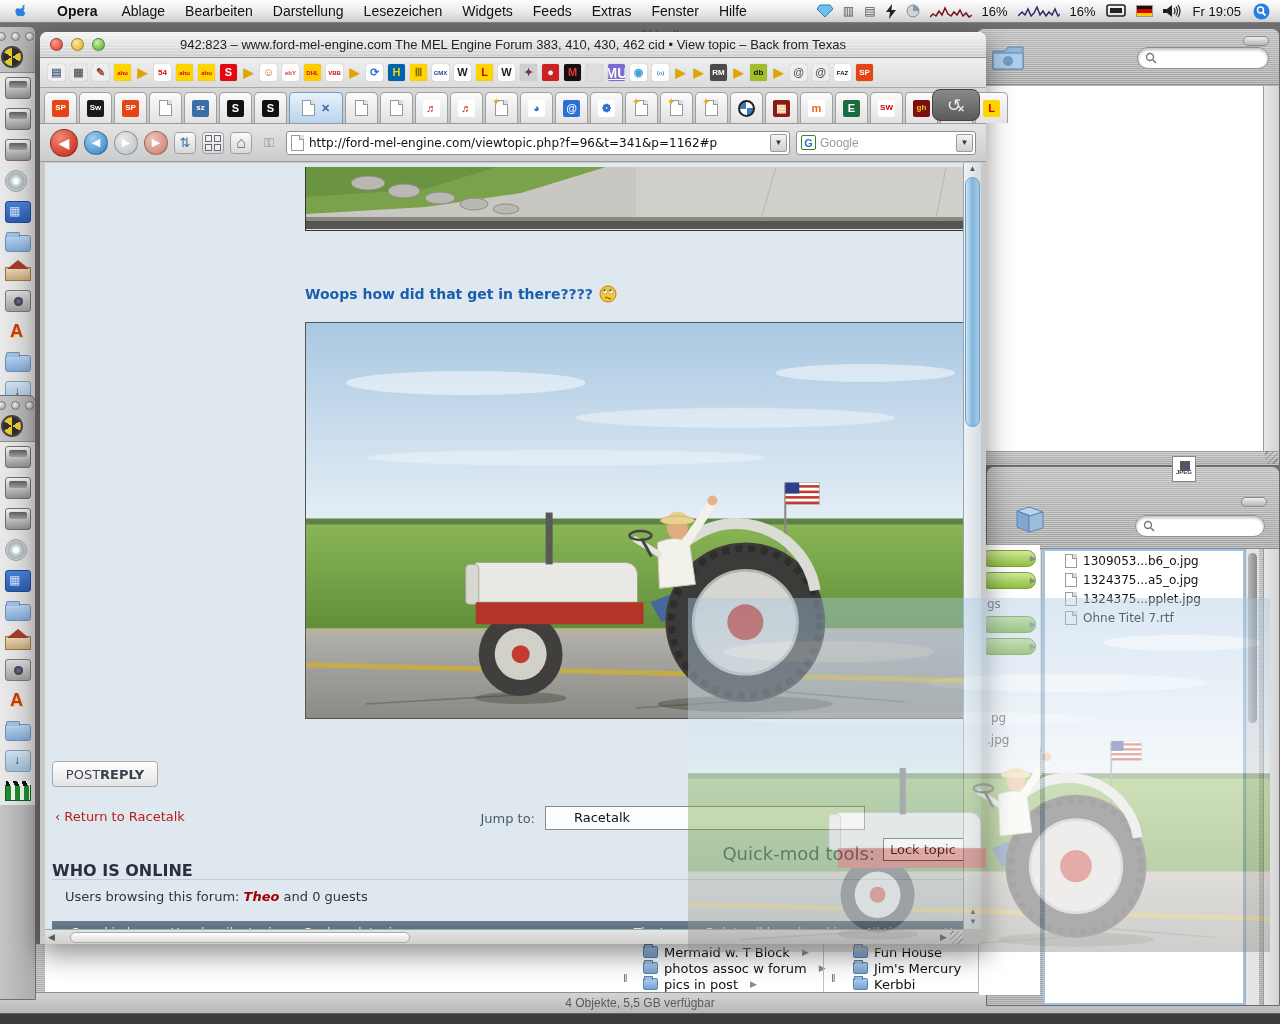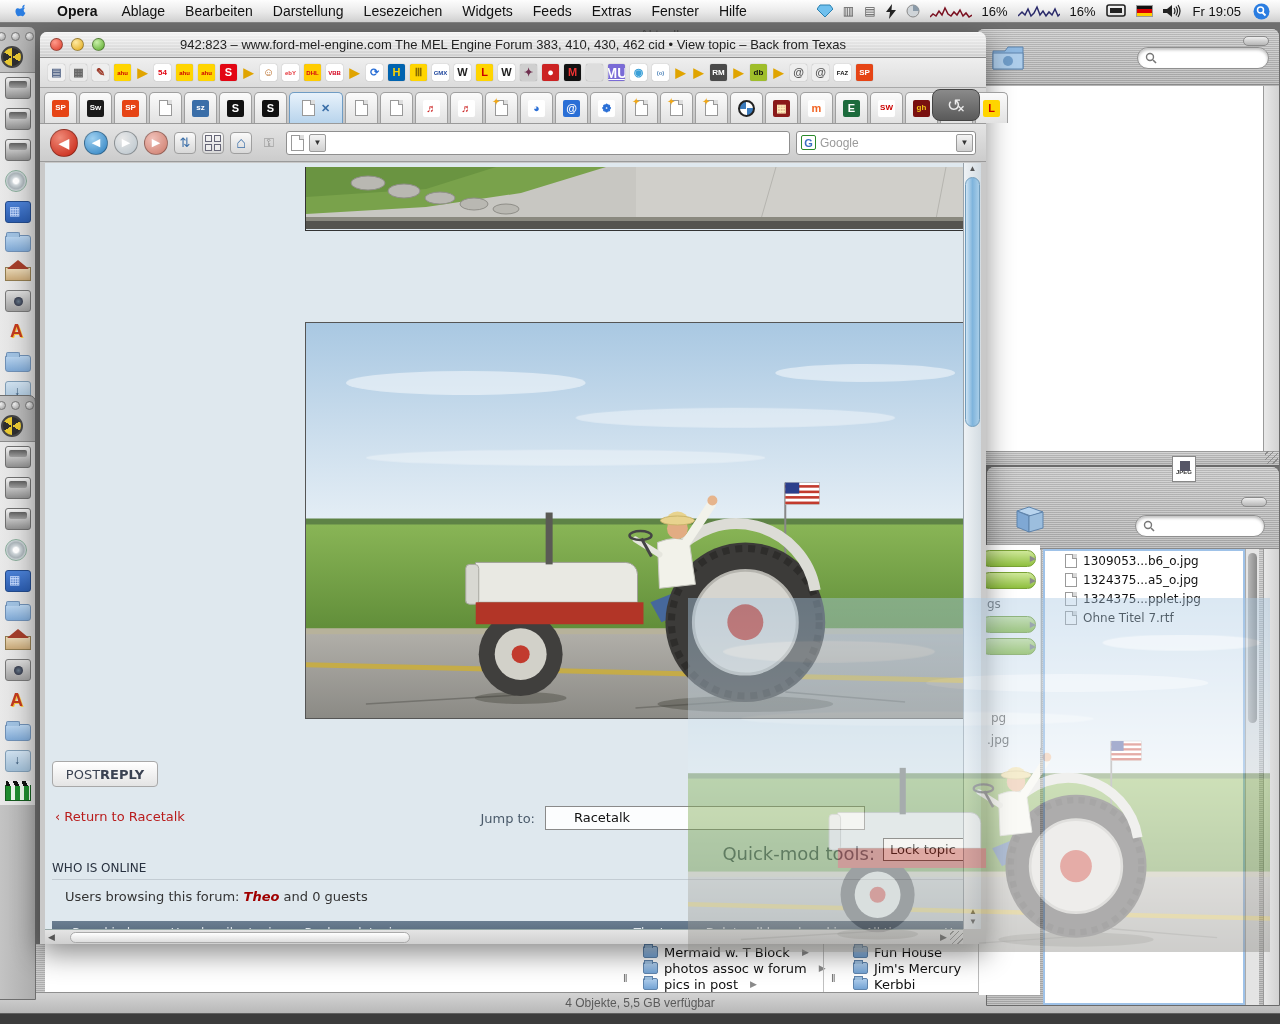--- a/index.html
+++ b/index.html
@@ -170,21 +170,21 @@
   background:linear-gradient(#ffffff,#e4e4e4); display:flex; align-items:center; justify-content:center;
   font-family:"DejaVu Sans",sans-serif; font-size:13px; color:#3a4252; letter-spacing:0; }
 .postreply b { font-weight:bold; }
 .return-link { position:absolute; left:10px; top:646px; font-family:"DejaVu Sans",sans-serif; font-size:13px; color:#b91c1c; }
 .jump-label { position:absolute; left:390px; top:648px; width:100px; text-align:right; font-family:"DejaVu Sans",sans-serif; font-size:13px; color:#4a5a6a; }
 .jump-select { position:absolute; left:500px; top:643px; width:320px; height:24px; background:rgba(255,255,255,.9); border:1px solid #8a8a8a;
   font-family:"DejaVu Sans",sans-serif; font-size:13px; color:#111; line-height:22px; padding-left:28px; }
 .qm-label { position:absolute; left:590px; top:680px; width:240px; text-align:right; font-family:"DejaVu Sans",sans-serif; font-size:18px; color:#5a6a7a; }
 .qm-select { position:absolute; left:838px; top:675px; width:92px; height:23px; background:rgba(255,255,255,.92); border:1px solid #555;
   font-family:"DejaVu Sans",sans-serif; font-size:13px; color:#111; line-height:21px; padding-left:6px; }
-.who-title { position:absolute; left:7px; top:698px; font-family:"DejaVu Sans",sans-serif; font-size:12px; font-weight:normal; color:#28313f; }
+.who-title { position:absolute; left:7px; top:698px; font-family:"DejaVu Sans",sans-serif; font-size:16px; font-weight:bold; color:#28313f; }
 .who-rule { position:absolute; left:7px; top:716px; right:0; border-top:1px solid #c3ccd3; }
 .who-text { position:absolute; left:7px; top:726px; font-family:"DejaVu Sans",sans-serif; font-size:13px; color:#333;margin-left:13px; }
 .who-text b { color:#a00000; font-style:italic; }
 .footer-bar { position:absolute; left:7px; top:758px; right:0; height:24px;
   background:linear-gradient(#6b7e91,#46586b); display:flex; align-items:center;
   font-family:"DejaVu Sans",sans-serif; font-size:12px; color:#dfe5ea; padding:0 10px; gap:14px; }
 .footer-bar .flink { display:flex; align-items:center; gap:4px; }
 .f-ic { font-size:10px; }
 .footer-right { margin-left:auto; white-space:nowrap; }
 
@@ -576,20 +576,21 @@
           <div></div>
           <div></div>
           <div></div>
           <div></div>
         </span>
       </div>
     <div class="sq-btn" style="font-size:16px;">⌂</div>
     <div class="sq-btn" style="color:#8a8a8a; background:transparent; border:none;">⚿</div>
     <div class="url-field">
       <span class="page-fav" style="margin-right:5px;"></span>
+      <span class="url-text">http://ford-mel-engine.com/viewtopic.php?f=96&amp;t=341&amp;p=1162#p</span>
       <span class="drop-btn">▼</span>
     </div>
     <div class="search-box">
       <span class="g-logo">G</span>
       <span class="search-ph">Google</span>
       <span class="drop-btn">▼</span>
     </div>
   </div>
 
   <div class="opera-content">
@@ -603,20 +604,31 @@
             <ellipse cx="98" cy="24" rx="16" ry="7"></ellipse>
             <ellipse cx="134" cy="31" rx="15" ry="6"></ellipse>
             <ellipse cx="168" cy="37" rx="14" ry="6"></ellipse>
             <ellipse cx="200" cy="42" rx="13" ry="5"></ellipse>
           </g>
           <line x1="470" y1="0" x2="455" y2="52" stroke="#b5b4af"></line>
           <line x1="640" y1="0" x2="630" y2="52" stroke="#b5b4af"></line>
           <rect y="50" width="659" height="4" fill="#8a897f"></rect>
           <rect y="54" width="659" height="8" fill="#55544f"></rect>
         </svg></div>
+    <div class="woops">
+      <span>Woops how did that get in there????</span>
+      <svg width="18" height="18" viewBox="0 0 18 18">
+        <circle cx="9" cy="9" r="8" fill="#f7c83d" stroke="#b8860b"></circle>
+        <ellipse cx="6" cy="6.5" rx="2.2" ry="2.6" fill="#fff" stroke="#9a7a1a" stroke-width=".6"></ellipse>
+        <ellipse cx="12" cy="6.5" rx="2.2" ry="2.6" fill="#fff" stroke="#9a7a1a" stroke-width=".6"></ellipse>
+        <circle cx="5.5" cy="5.6" r="1" fill="#5b3a1a"></circle>
+          <circle cx="11.5" cy="5.6" r="1" fill="#5b3a1a"></circle>
+        <path d="M6 13 q1.5 -1.5 3 0 q1.5 1.5 3 0" fill="none" stroke="#8a5a1a" stroke-width="1.1"></path>
+      </svg>
+    </div>
     <div class="photo-main" id="photoMain"><svg width="659" height="395" viewBox="0 0 660 396" preserveAspectRatio="none">
           <defs>
             <linearGradient id="sky659" x1="0" y1="0" x2="0" y2="1">
               <stop offset="0" stop-color="#a9c8e2"></stop>
               <stop offset=".6" stop-color="#cfe0ee"></stop>
               <stop offset="1" stop-color="#e6eff6"></stop>
             </linearGradient>
             <linearGradient id="gr659" x1="0" y1="0" x2="0" y2="1">
               <stop offset="0" stop-color="#89b556"></stop>
               <stop offset="1" stop-color="#5f8c38"></stop>

